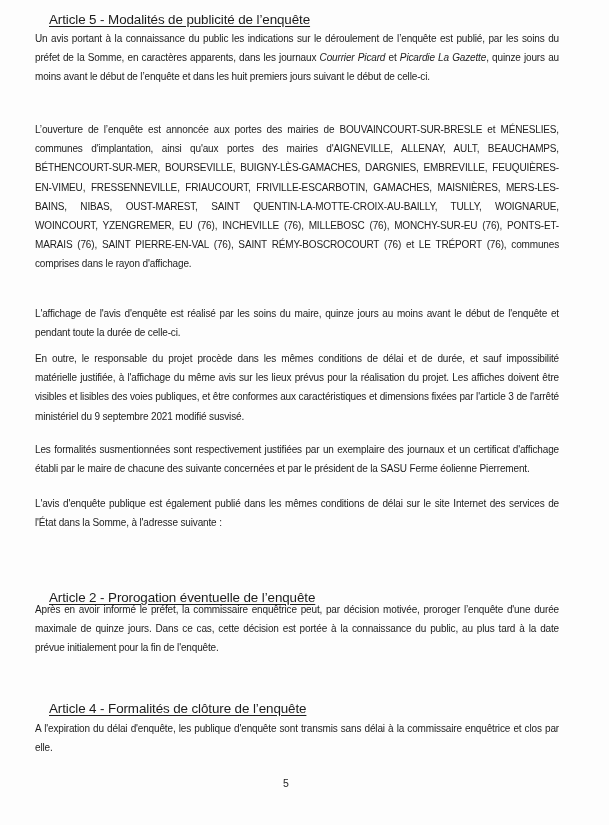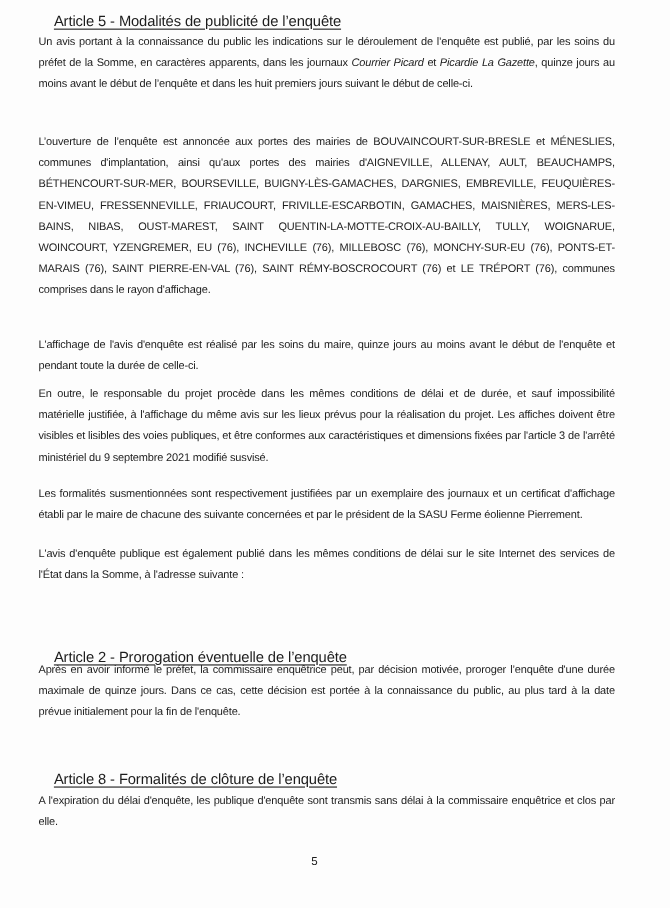--- a/index.html
+++ b/index.html
@@ -42,19 +42,19 @@
   <p class="para" style="top:440px; margin:0">Les formalités susmentionnées sont respectivement justifiées par un exemplaire des journaux et un certificat d'affichage établi par le maire de chacune des suivante concernées et par le président de la SASU Ferme éolienne Pierrement.</p>
 
   <div class="para" style="top:494px">
     <span>L'avis d'enquête publique est également publié dans les mêmes conditions de délai sur le site Internet des services de l'État dans la Somme, à l'adresse suivante :</span>
   </div>
 
   <div class="heading" style="top:590px">Article 2 - Prorogation éventuelle de l’enquête</div>
 
   <p class="para" style="top:600px; margin:0">Après en avoir informé le préfet, la commissaire enquêtrice peut, par décision motivée, proroger l’enquête d'une durée maximale de quinze jours. Dans ce cas, cette décision est portée à la connaissance du public, au plus tard à la date prévue initialement pour la fin de l'enquête.</p>
 
-  <div class="heading" style="top:701px">Article 8 - Formalités de clôture de l’enquête</div>
+  <div class="heading" style="top:701px">Article 4 - Formalités de clôture de l’enquête</div>
 
   <p class="para" style="top:719px; margin:0">A l'expiration du délai d'enquête, les publique d'enquête sont transmis sans délai à la commissaire enquêtrice et clos par elle.</p>
 
 </div>
 
 <div class="page-number">5</div>
 
 </body></html>

